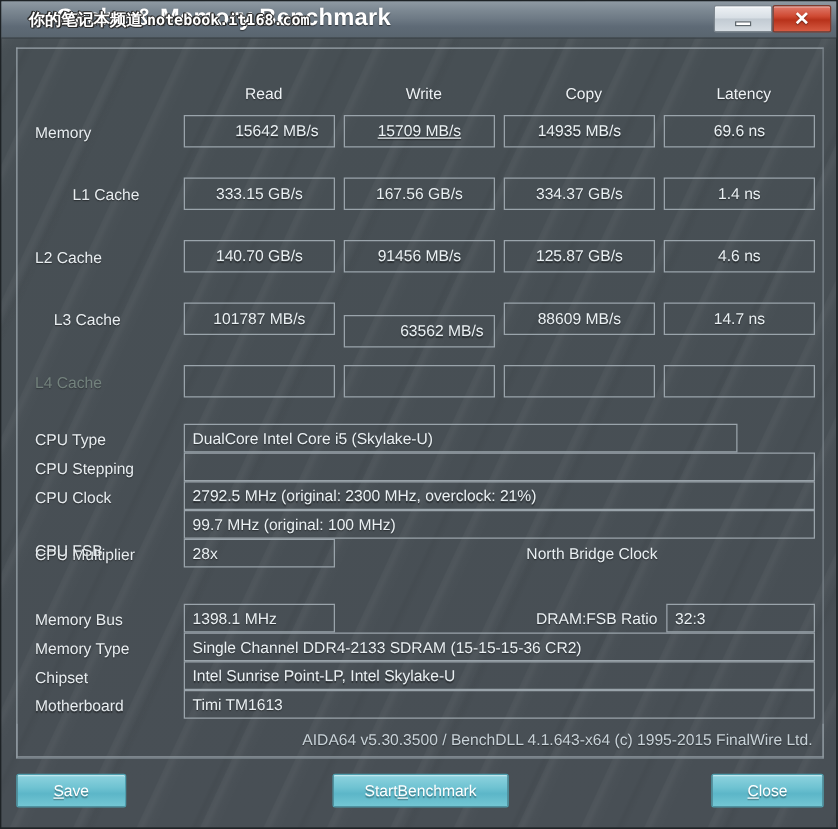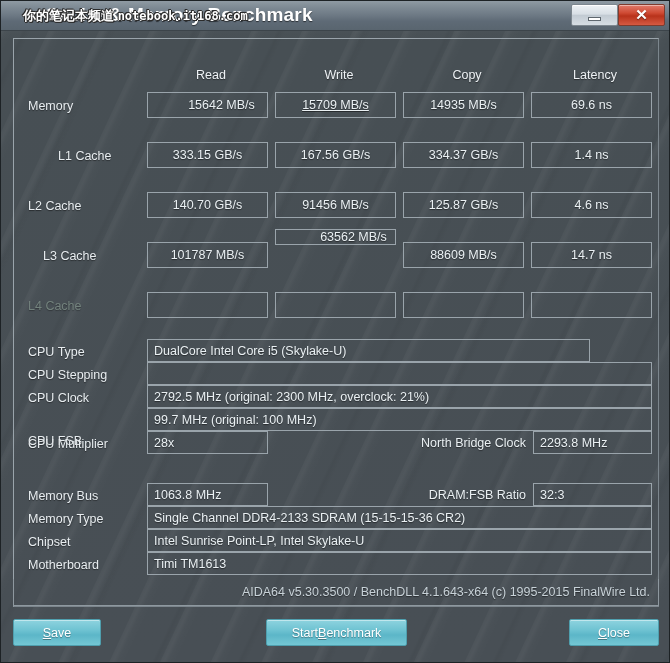--- a/index.html
+++ b/index.html
@@ -230,21 +230,21 @@
     <div class="fld center" style="left:517px; top:103px; width:121px; height:26px;">1.4 ns</div>
 
     <div class="lbl" style="left:14px; top:160px;">L2 Cache</div>
     <div class="fld center" style="left:133px; top:153px; width:121px; height:26px;">140.70 GB/s</div>
     <div class="fld center" style="left:261px; top:153px; width:121px; height:26px;">91456 MB/s</div>
     <div class="fld center" style="left:389px; top:153px; width:121px; height:26px;">125.87 GB/s</div>
     <div class="fld center" style="left:517px; top:153px; width:121px; height:26px;">4.6 ns</div>
 
     <div class="lbl" style="left:29px; top:210px;">L3 Cache</div>
     <div class="fld center" style="left:133px; top:203px; width:121px; height:26px;">101787 MB/s</div>
-    <div class="fld center" style="left:261px; top:190px; width:121px; height:16px;padding-left:36px;">63562 MB/s</div>
+    <div class="fld center" style="left:261px; top:213px; width:121px; height:26px;padding-left:36px;">63562 MB/s</div>
     <div class="fld center" style="left:389px; top:203px; width:121px; height:26px;">88609 MB/s</div>
     <div class="fld center" style="left:517px; top:203px; width:121px; height:26px;">14.7 ns</div>
 
     <div class="lbl dim" style="left:14px; top:260px;">L4 Cache</div>
     <div class="fld center" style="left:133px; top:253px; width:121px; height:26px;"></div>
     <div class="fld center" style="left:261px; top:253px; width:121px; height:26px;"></div>
     <div class="fld center" style="left:389px; top:253px; width:121px; height:26px;"></div>
     <div class="fld center" style="left:517px; top:253px; width:121px; height:26px;"></div>
 
     <div class="lbl" style="left:14px; top:306px;">CPU Type</div>
@@ -255,24 +255,23 @@
 
     <div class="lbl" style="left:14px; top:352px;">CPU Clock</div>
     <div class="fld left" style="left:133px; top:346px; width:505px; height:23px;">2792.5 MHz  (original: 2300 MHz, overclock: 21%)</div>
 
     <div class="lbl" style="left:14px; top:395px;">CPU FSB</div>
     <div class="fld left" style="left:133px; top:369px; width:505px; height:23px;">99.7 MHz  (original: 100 MHz)</div>
 
     <div class="lbl" style="left:14px; top:398px;">CPU Multiplier</div>
     <div class="fld left" style="left:133px; top:392px; width:121px; height:23px;">28x</div>
     <div class="fld right-lbl noborder" style="left:254px; top:392px; width:265px; height:23px;">North Bridge Clock</div>
-    <div class="fld left" style="left:519px; top:392px; width:119px; height:23px;">2293.8 MHz</div>
 
     <div class="lbl" style="left:14px; top:450px;">Memory Bus</div>
-    <div class="fld left" style="left:133px; top:444px; width:121px; height:23px;">1063.8 MHz</div>
+    <div class="fld left" style="left:133px; top:444px; width:121px; height:23px;">1398.1 MHz</div>
     <div class="fld right-lbl noborder" style="left:254px; top:444px; width:265px; height:23px;">DRAM:FSB Ratio</div>
     <div class="fld left" style="left:519px; top:444px; width:119px; height:23px;">32:3</div>
 
     <div class="lbl" style="left:14px; top:473px;">Memory Type</div>
     <div class="fld left" style="left:133px; top:467px; width:505px; height:23px;">Single Channel DDR4-2133 SDRAM  (15-15-15-36 CR2)</div>
 
     <div class="lbl" style="left:14px; top:496px;">Chipset</div>
     <div class="fld left" style="left:133px; top:490px; width:505px; height:23px;">Intel Sunrise Point-LP, Intel Skylake-U</div>
 
     <div class="lbl" style="left:14px; top:519px;">Motherboard</div>

